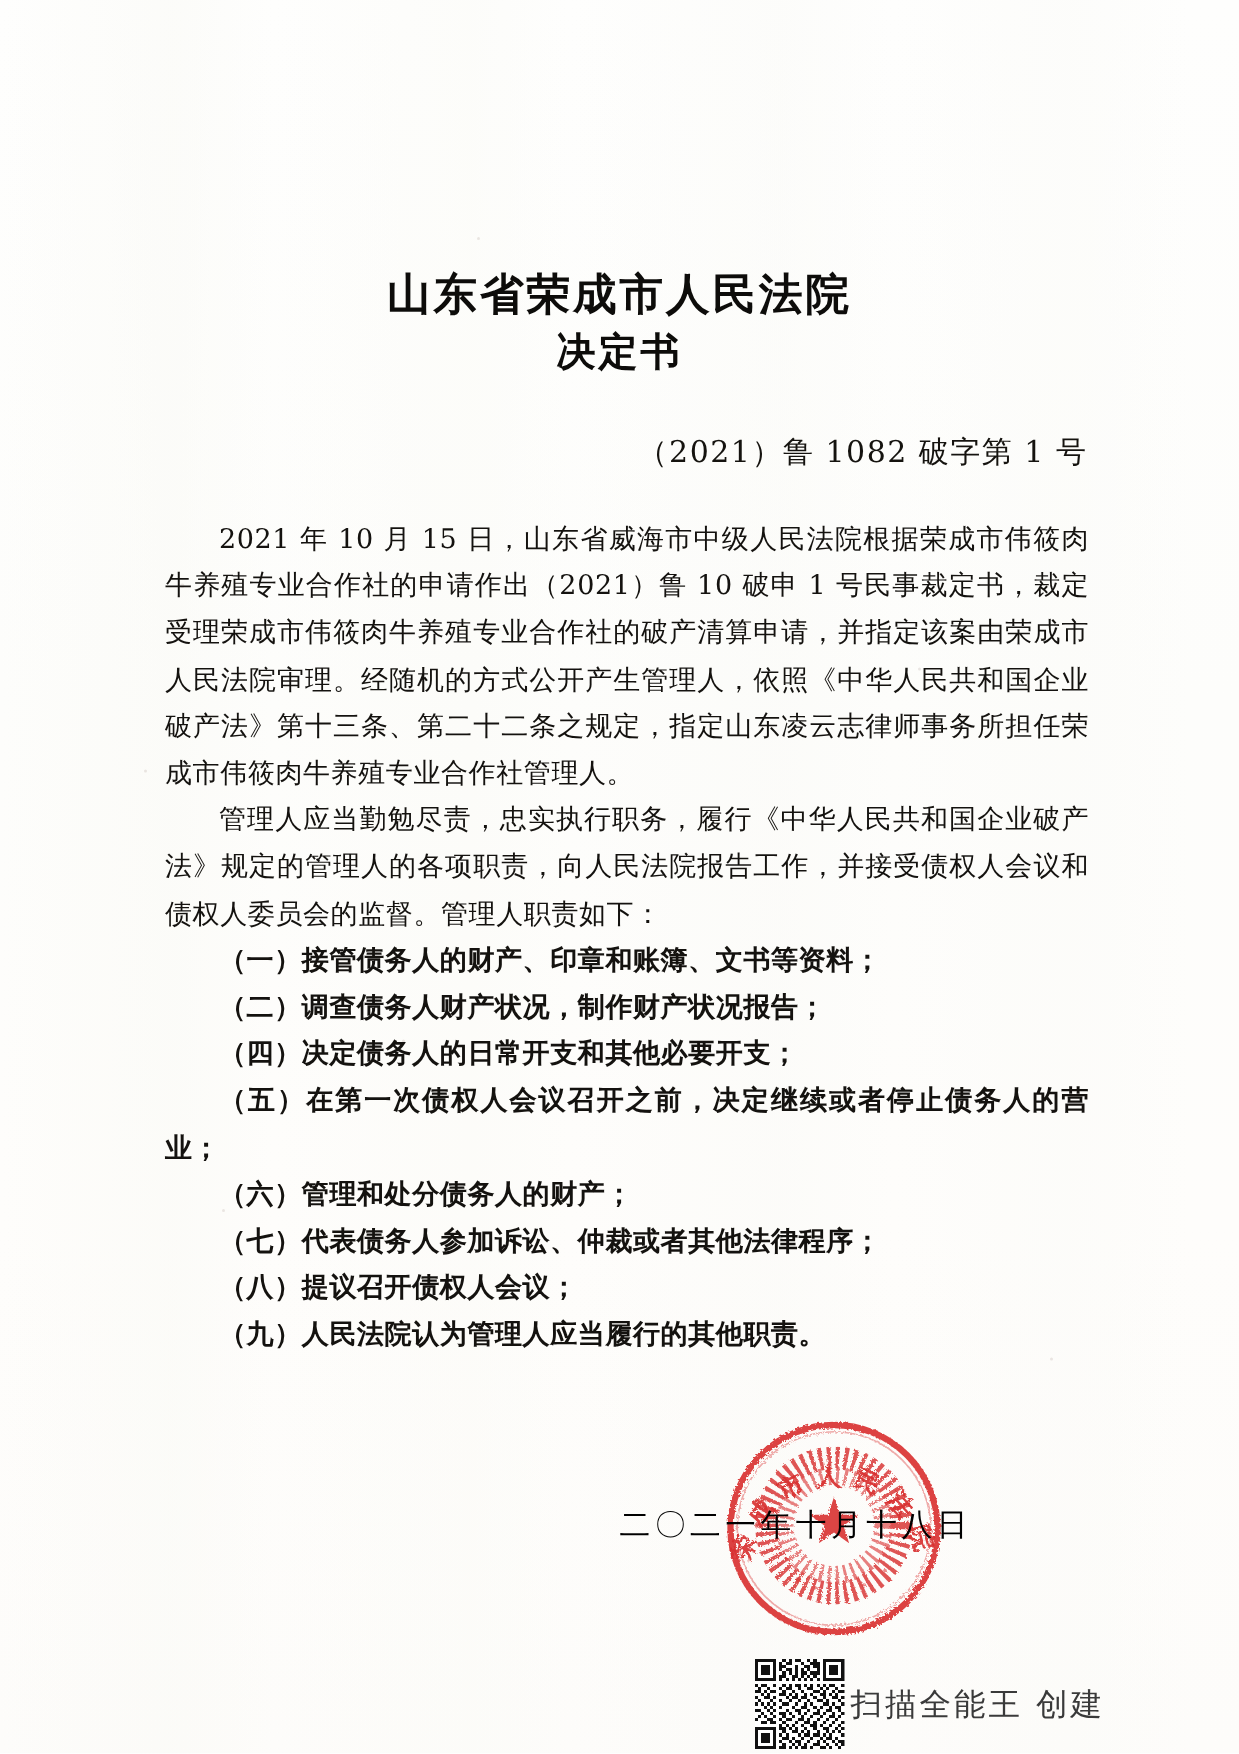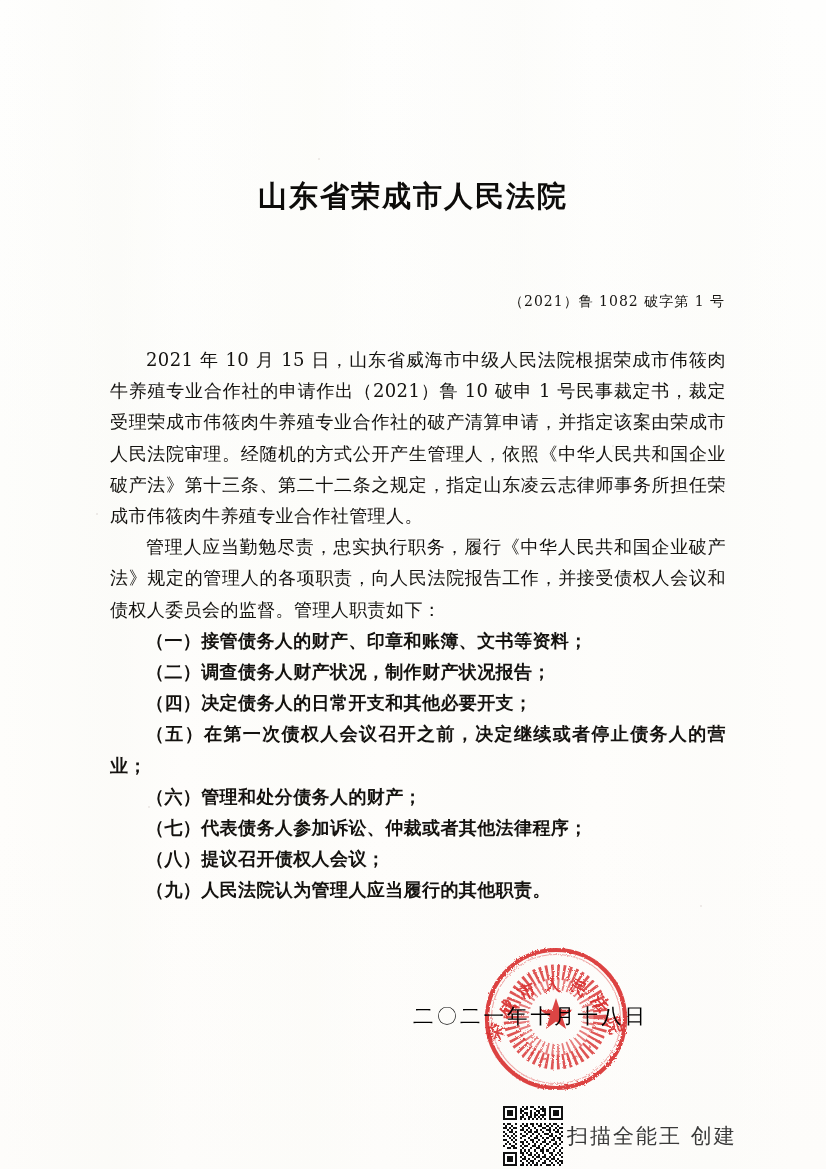--- a/index.html
+++ b/index.html
@@ -65,21 +65,21 @@
     top: 219px; left: 0; right: 0;
     font-size: 26px;
     line-height: 32px;
   }
 
   
   .case-no {
     position: absolute;
     top: 287px;
     right: 101px;
-    font-size: 14px;
+    font-size: 20px;
     line-height: 28px;
     letter-spacing: 1px;
     color: #15130f;
   }
 
   
   .body-block {
     position: absolute;
     left: 110px;
     top: 344px;
@@ -157,20 +157,21 @@
   <div class="speck" style="left:268px;top:693px;width:2px;height:2px;"></div>
   <div class="speck" style="left:148px;top:806px;width:2px;height:2px;"></div>
   <div class="speck" style="left:455px;top:636px;width:2px;height:2px;"></div>
   <div class="speck" style="left:700px;top:905px;width:2px;height:2px;"></div>
 </div>
 
 <div class="content">
 
   <div class="doc-title">山东省荣成市人民法院</div>
 
+  <div class="doc-subtitle">决定书</div>
 
   <div class="case-no">（2021）鲁 1082 破字第 1 号</div>
 
   <div class="body-block">
     <p class="para">2021 年 10 月 15 日，山东省威海市中级人民法院根据荣成市伟筱肉牛养殖专业合作社的申请作出（2021）鲁 10 破申 1 号民事裁定书，裁定受理荣成市伟筱肉牛养殖专业合作社的破产清算申请，并指定该案由荣成市人民法院审理。经随机的方式公开产生管理人，依照《中华人民共和国企业破产法》第十三条、第二十二条之规定，指定山东凌云志律师事务所担任荣成市伟筱肉牛养殖专业合作社管理人。</p>
     <p class="para">管理人应当勤勉尽责，忠实执行职务，履行《中华人民共和国企业破产法》规定的管理人的各项职责，向人民法院报告工作，并接受债权人会议和债权人委员会的监督。管理人职责如下：</p>
     <p class="item">（一）接管债务人的财产、印章和账簿、文书等资料；</p>
     <p class="item">（二）调查债务人财产状况，制作财产状况报告；</p>
     <p class="item">（四）决定债务人的日常开支和其他必要开支；</p>
     <p class="item">（五）在第一次债权人会议召开之前，决定继续或者停止债务人的营业；</p>

